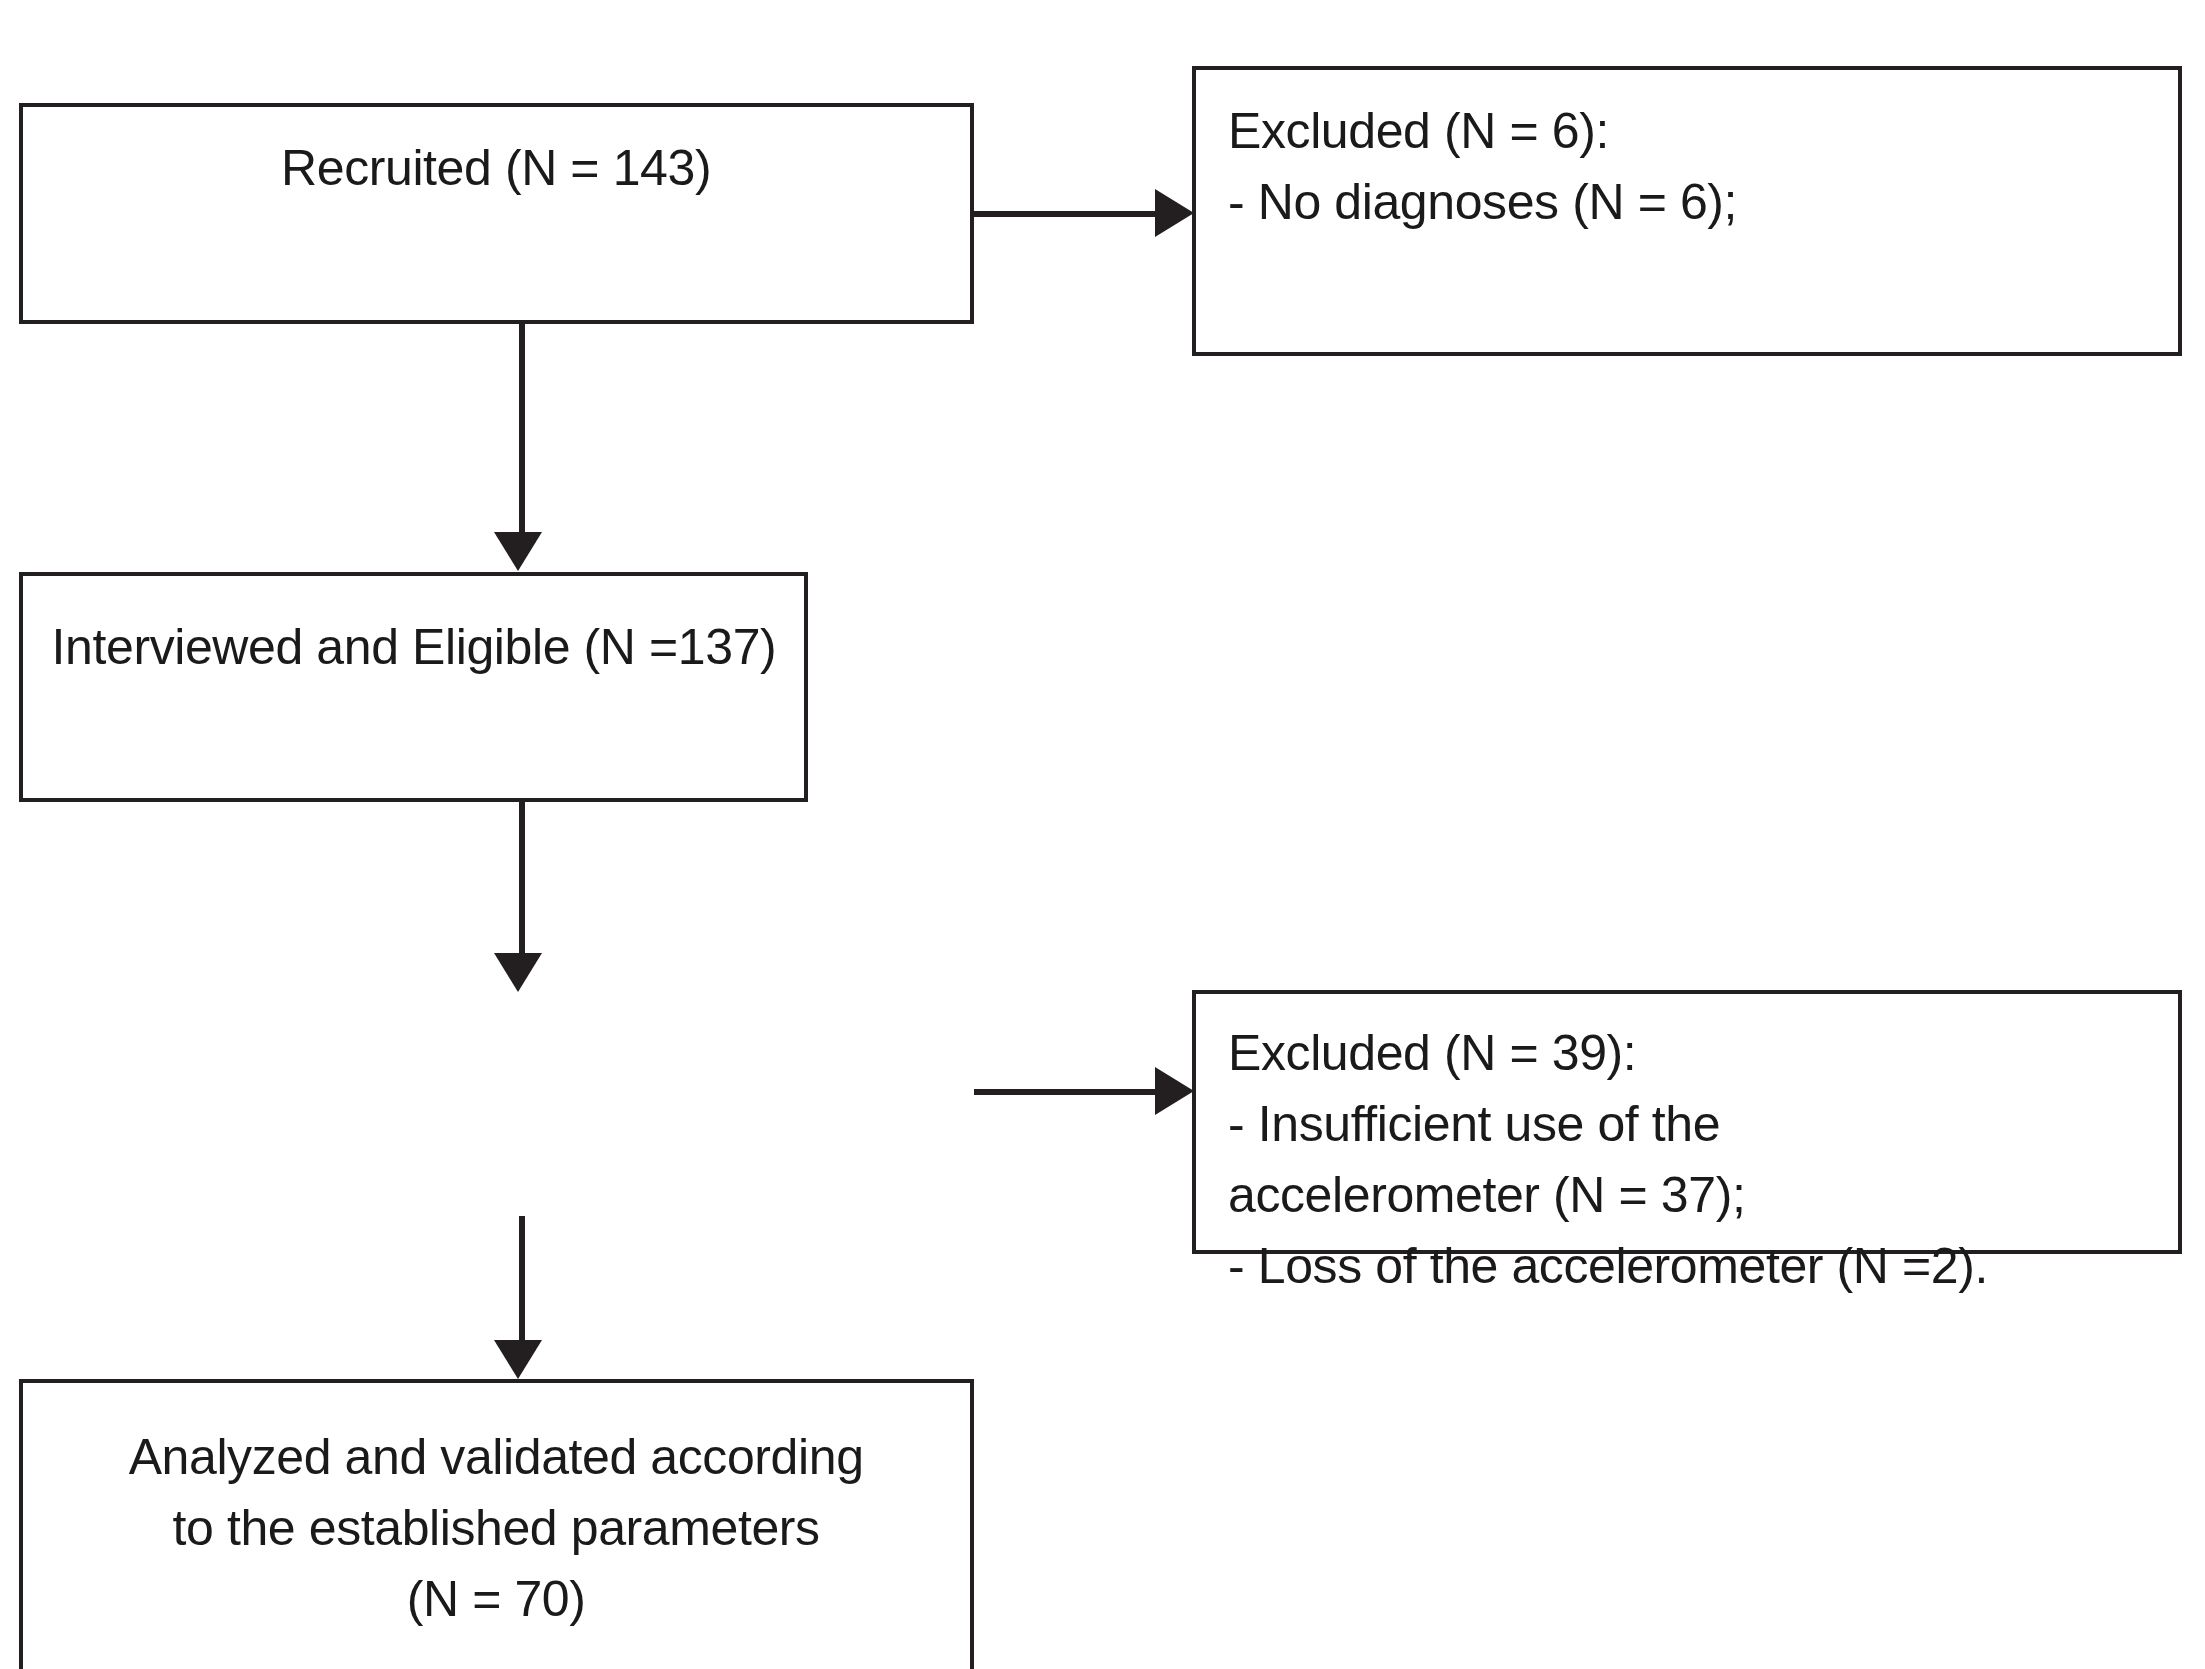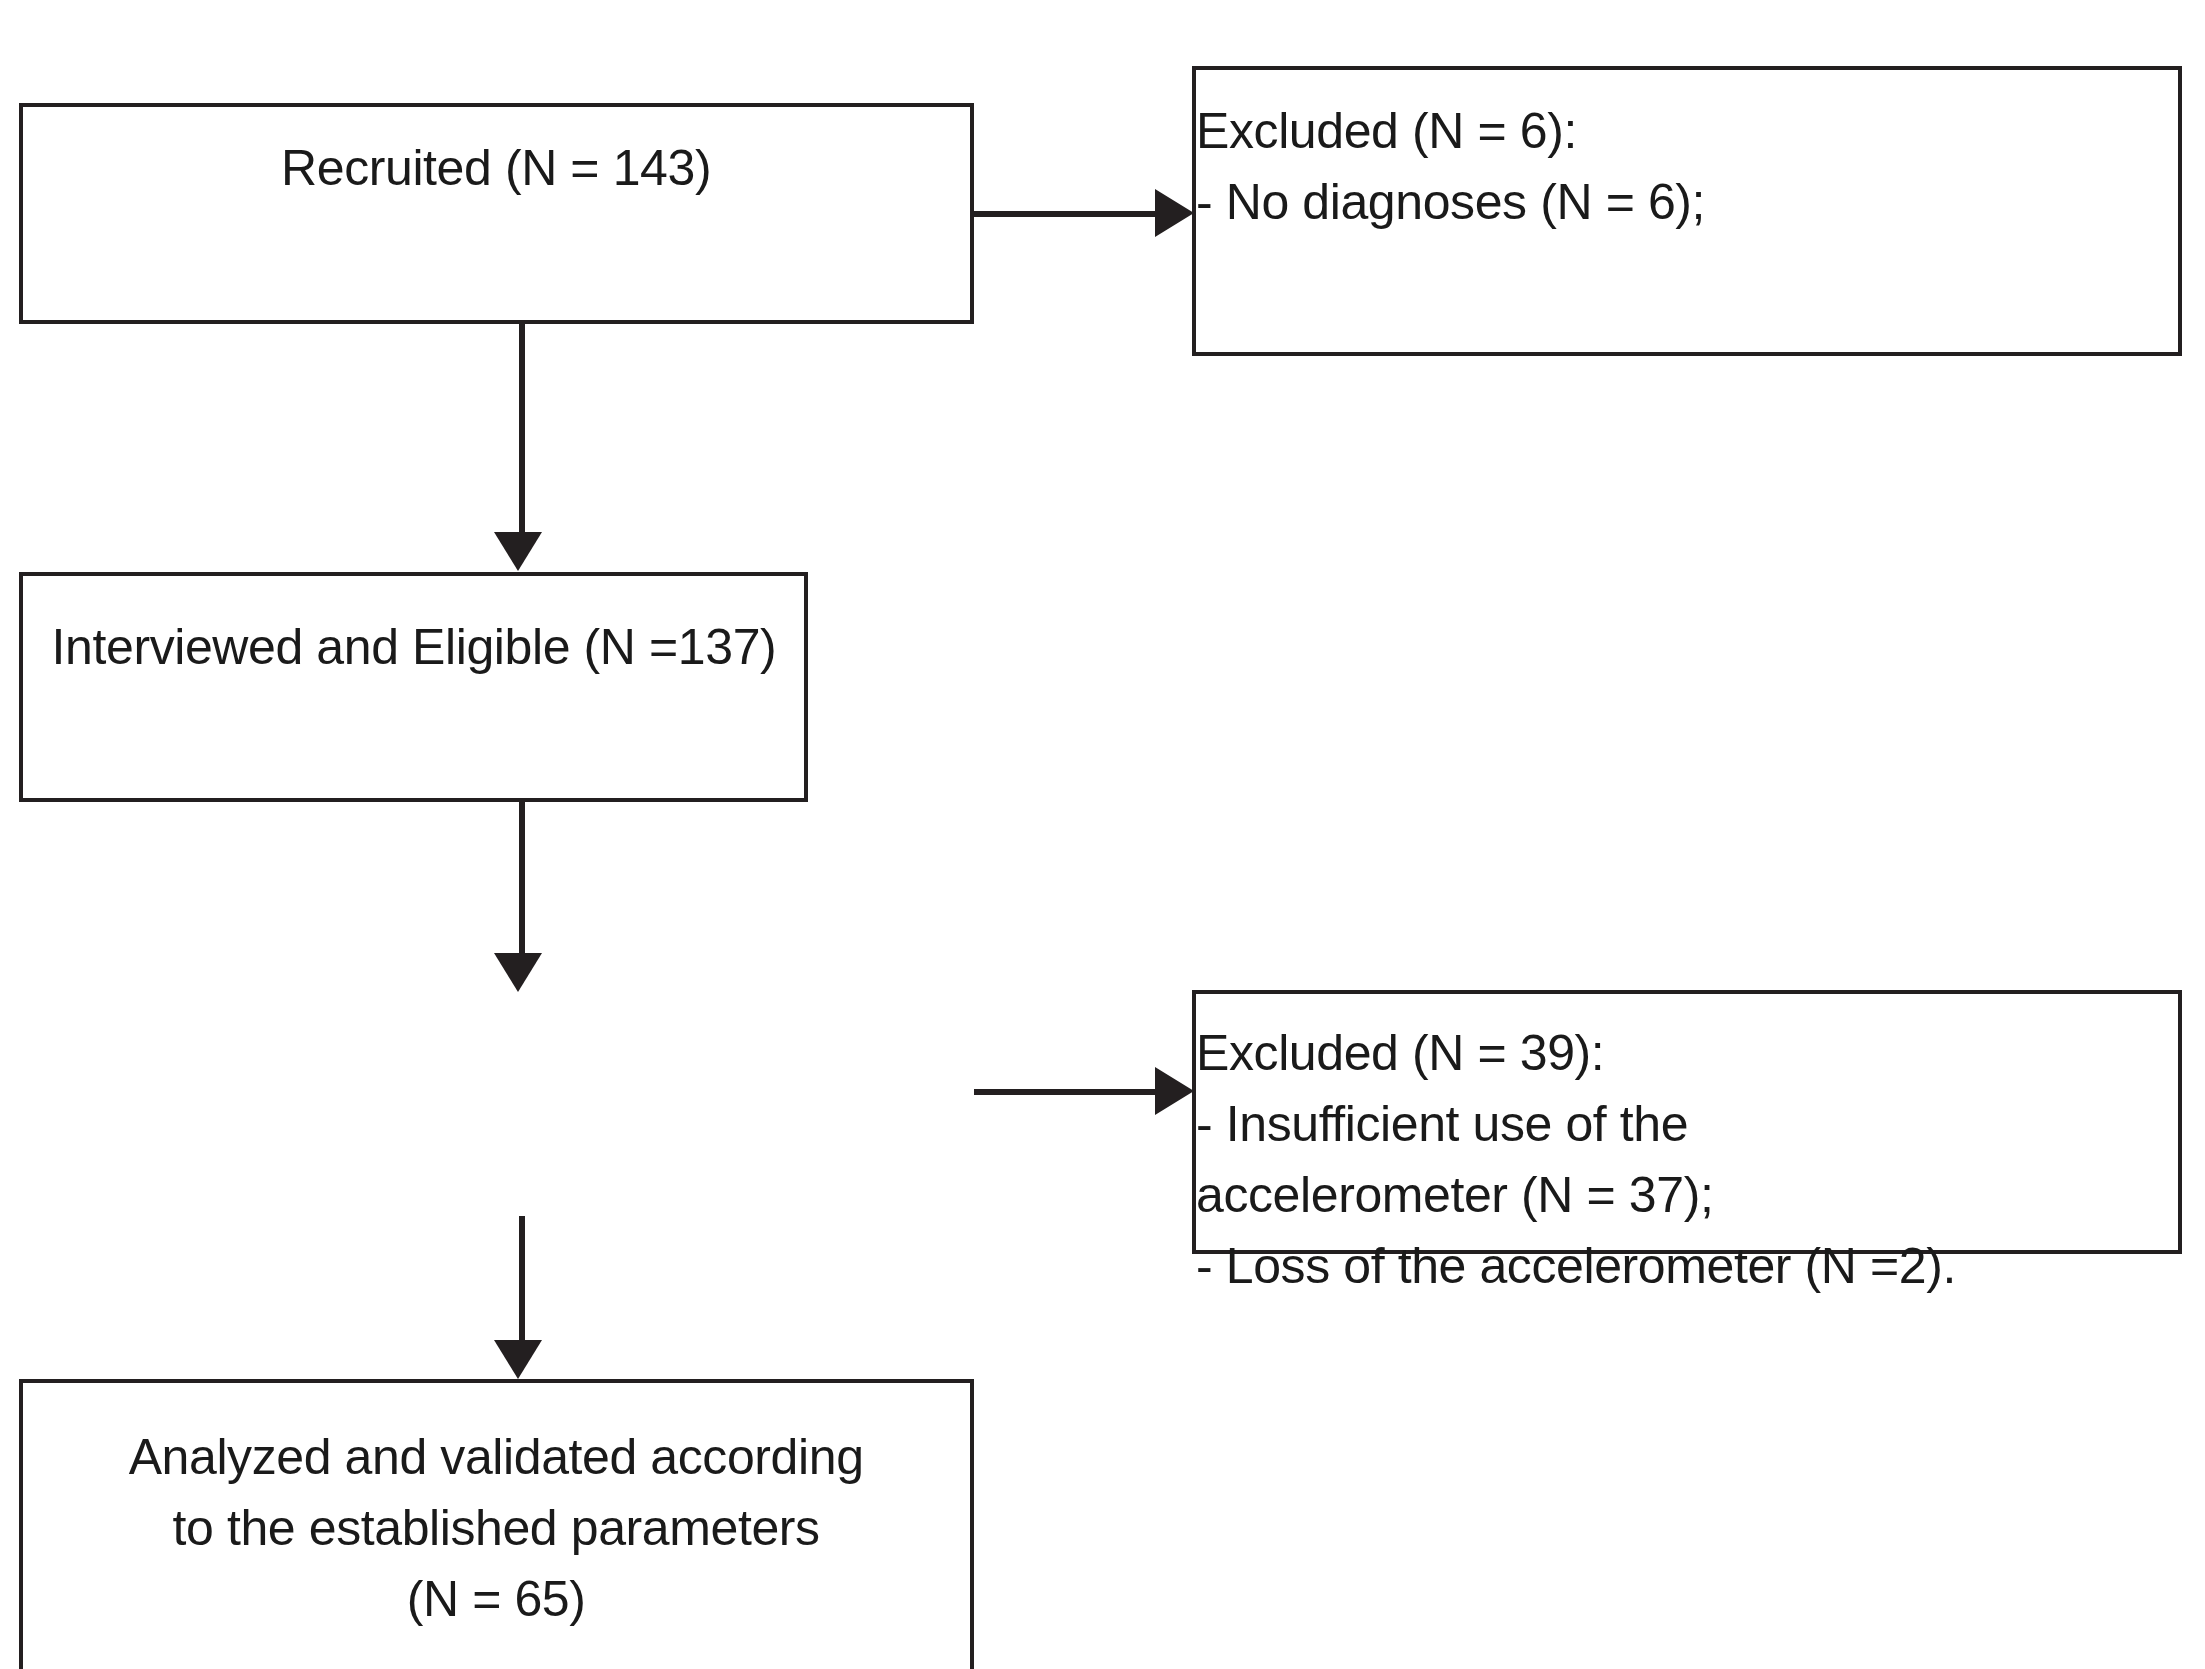--- a/index.html
+++ b/index.html
@@ -31,20 +31,21 @@
     line-height: 71px;
     letter-spacing: -0.4px;
     white-space: pre-line;
   }
   .centered .box-text {
     text-align: center;
     padding: 0 19.4px;
   }
   .left .box-text {
     text-align: left;
+    padding-left: 32px;
     padding-right: 16px;
   }
   
   #box-recruited      { left: 18.6px;   top: 63px;   width: 955px; height: 221px; }
   #box-recruited .box-text { top: 26px; }
 
   #box-excluded-1     { left: 1192px; top: 26px;   width: 990px; height: 290px; }
   #box-excluded-1 .box-text { top: 26px; }
 
   #box-interviewed    { left: 18.6px;   top: 532px;  width: 789px; height: 230px; }
@@ -120,21 +121,21 @@
   <div class="box left" id="box-excluded-2">
     <div class="box-text">Excluded (N = 39):
 - Insufficient use of the
 accelerometer (N = 37);
 - Loss of the accelerometer (N =2).</div>
   </div>
 
   <div class="box centered" id="box-analyzed">
     <div class="box-text">Analyzed and validated according
 to the established parameters
-(N = 65)</div>
+(N = 70)</div>
   </div>
 
   <div class="conn v-line" id="conn-v1"></div>
   <div class="arrow-down" id="conn-v1-head"></div>
 
   <div class="conn v-line" id="conn-v2"></div>
   <div class="arrow-down" id="conn-v2-head"></div>
 
   <div class="conn v-line" id="conn-v3"></div>
   <div class="arrow-down" id="conn-v3-head"></div>

